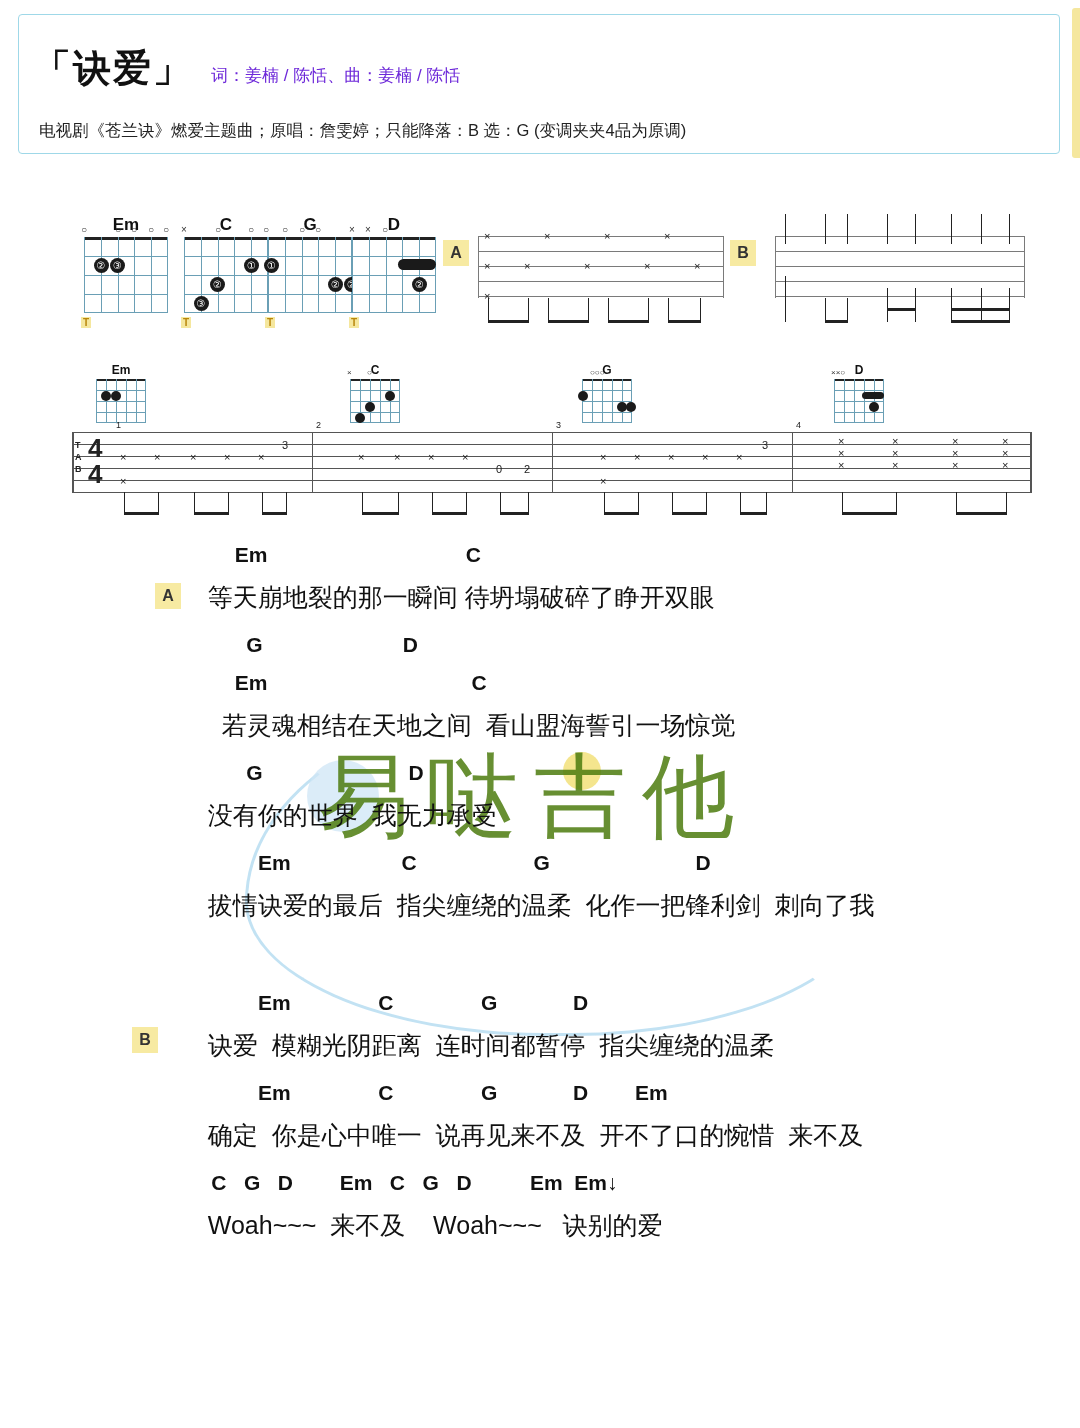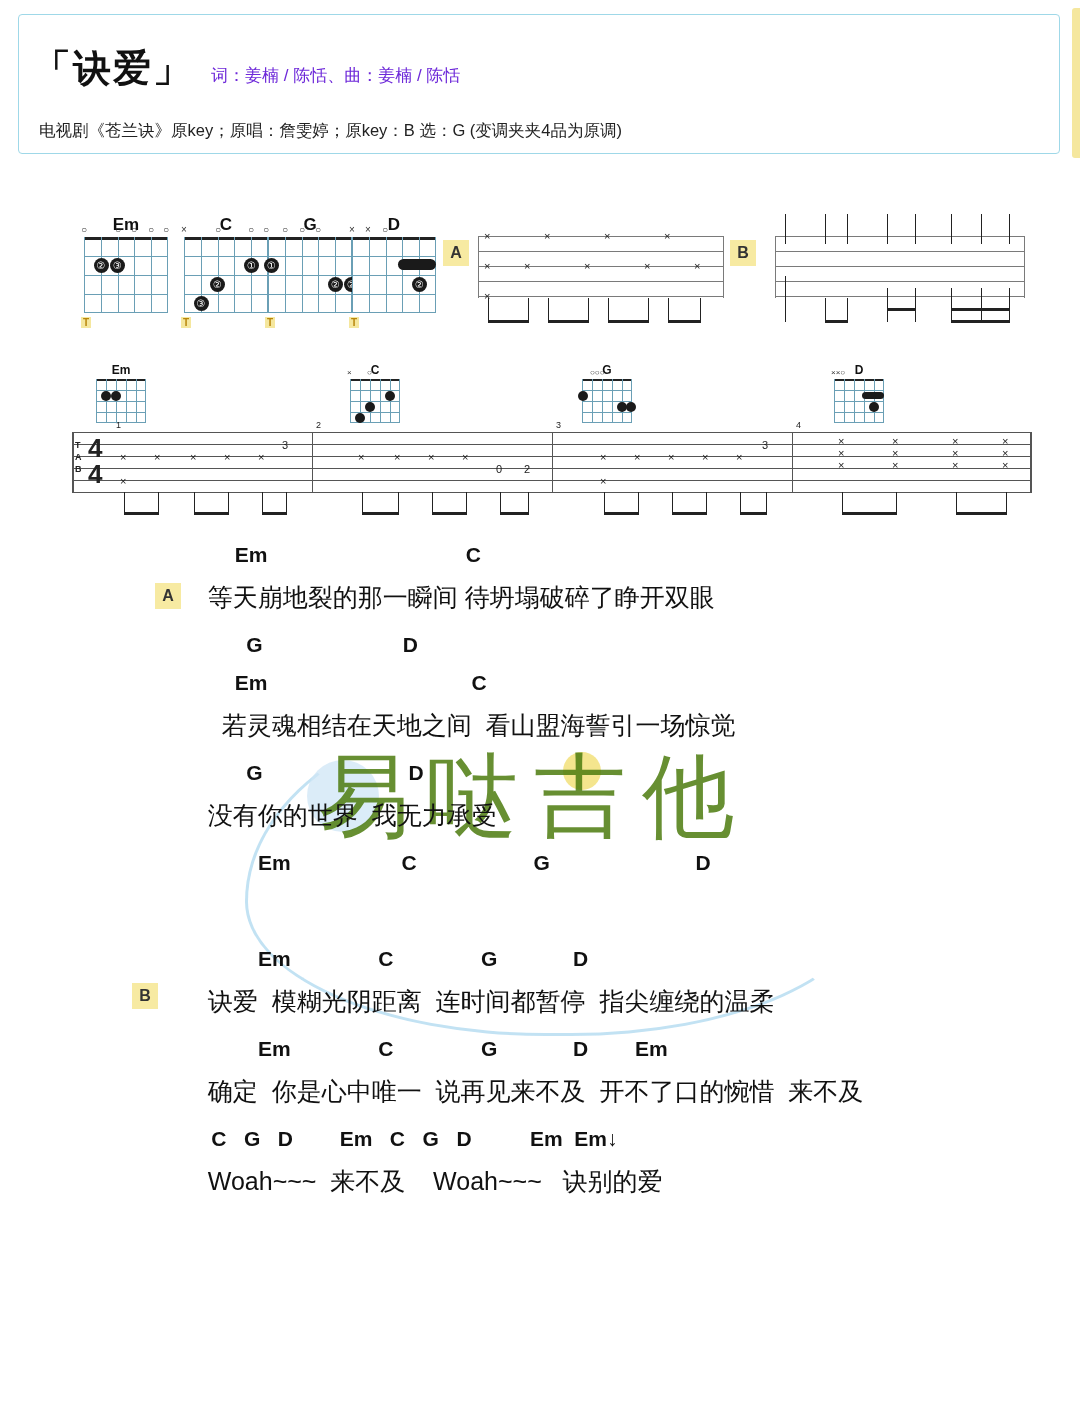--- a/index.html
+++ b/index.html
@@ -121,21 +121,21 @@
 </style>
 </head>
 <body>
 
 <div class="header-accent"></div>
 <div class="header">
   <div class="title-row">
     <span class="song-title">「诀爱」</span>
     <span class="credits">词：姜楠 / 陈恬、曲：姜楠 / 陈恬</span>
   </div>
-  <div class="subtitle">电视剧《苍兰诀》原key；原唱：詹雯婷；原key：B  选：G (变调夹夹4品为原调)</div>
+  <div class="subtitle">电视剧《苍兰诀》燃爱主题曲；原唱：詹雯婷；只能降落：B  选：G (变调夹夹4品为原调)</div>
 </div>
 
 <div class="chordbox" style="left:84px;top:215px;">
   <div class="chord-name">Em</div>
   <div class="grid" style="width:84px;height:76px;">
     <div class="nut"></div>
     <div class="vline" style="left:0;"></div>
     <div class="vline" style="left:16.8px;"></div>
     <div class="vline" style="left:33.6px;"></div>
     <div class="vline" style="left:50.4px;"></div>
@@ -485,20 +485,21 @@
     <div class="lyricline">      若灵魂相结在天地之间  看山盟海誓引一场惊觉</div>
   </div>
 
   <div class="lrow" style="padding-left:180px;">
     <div class="chordline">          G                         D</div>
     <div class="lyricline">    没有你的世界  我无力承受</div>
   </div>
 
   <div class="lrow" style="padding-left:180px;">
     <div class="chordline">            Em                   C                    G                         D</div>
+    <div class="lyricline">    拔情诀爱的最后  指尖缠绕的温柔  化作一把锋利剑  刺向了我</div>
   </div>
 
   <div style="height:50px;"></div>
 
   <div class="lrow" style="padding-left:180px;">
     <div class="badgeB" style="left:132px;top:36px;">B</div>
     <div class="chordline">            Em               C               G             D</div>
     <div class="lyricline">    诀爱  模糊光阴距离  连时间都暂停  指尖缠绕的温柔</div>
   </div>
 

